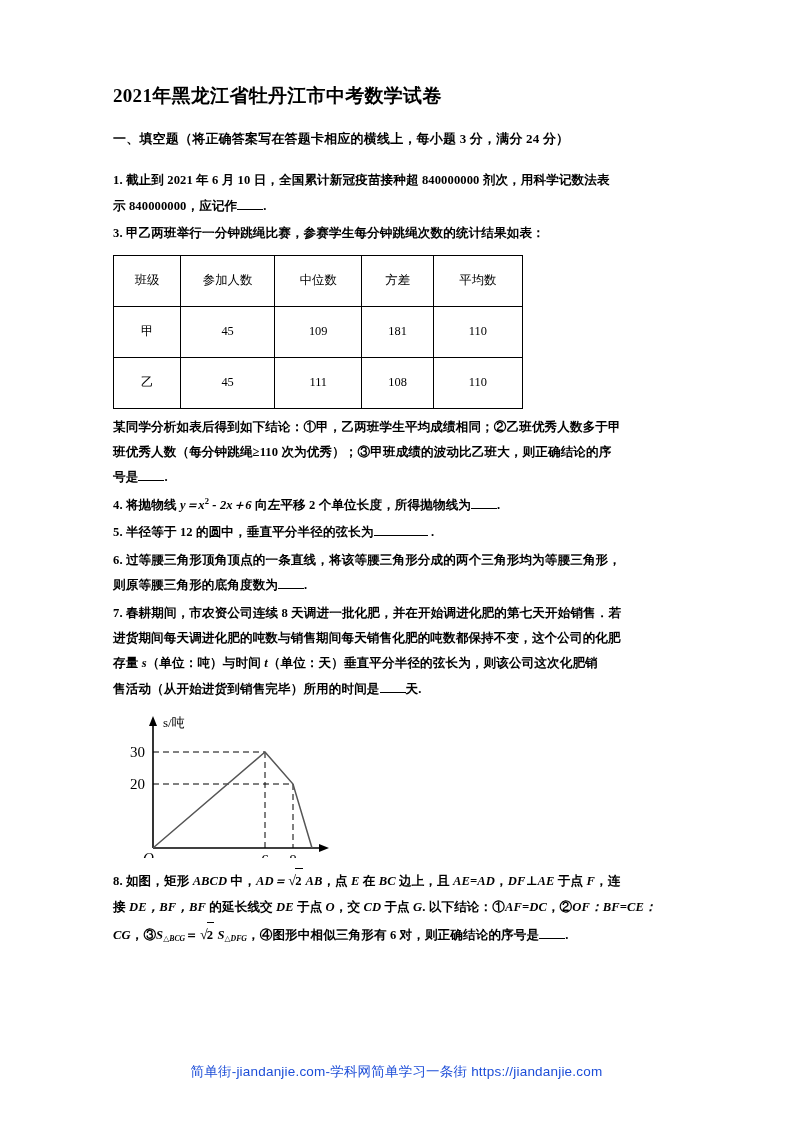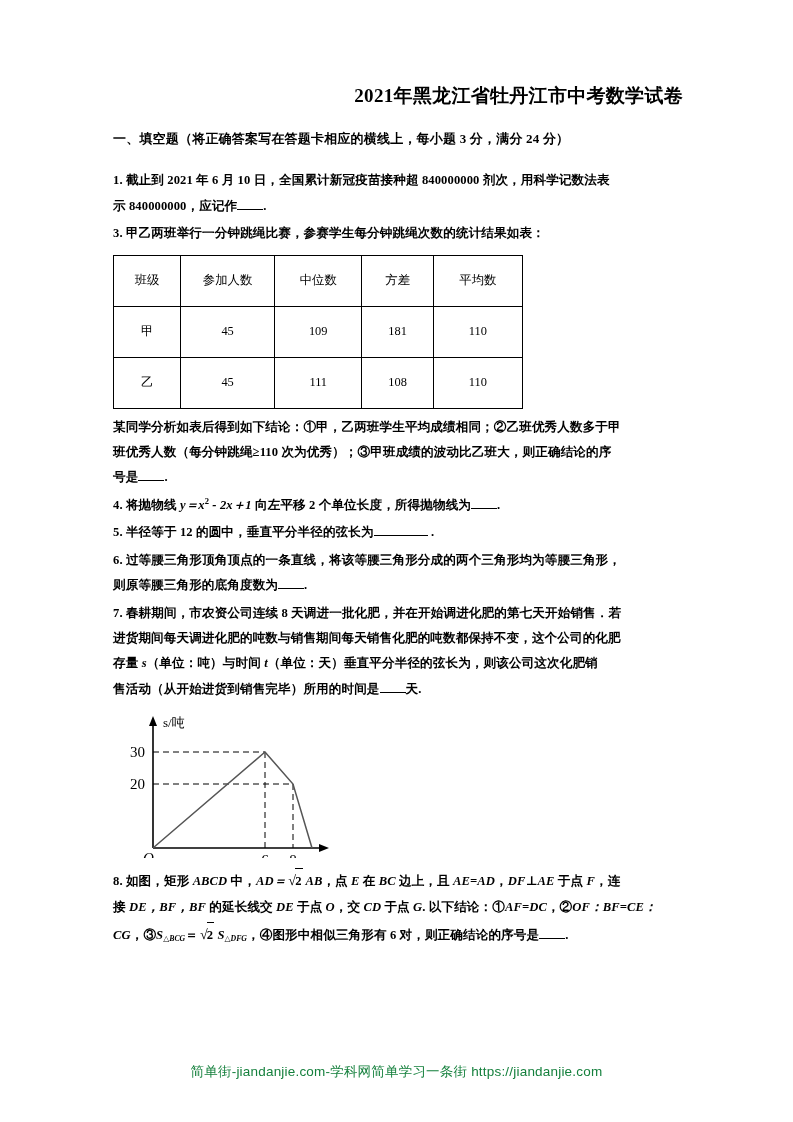--- a/index.html
+++ b/index.html
@@ -24,21 +24,21 @@
   }
   .content {
     position: absolute;
     left: 113px;
     top: 84px;
     width: 570px;
   }
 
   
   .doc-title {
-    text-align: right;
+    text-align: left;
     font-size: 19px;
     font-weight: bold;
     letter-spacing: 0.3px;
     margin: 0 0 20px 0;
     line-height: 1.3;
     font-family: "Liberation Serif", "DejaVu Serif", serif;
   }
 
   
   .section-heading {
@@ -114,21 +114,21 @@
   }
 
   
   .footer {
     position: absolute;
     left: 0;
     top: 1063px;
     width: 793px;
     text-align: center;
     font-size: 13.5px;
-    color: #15803d;
+    color: #1d4ed8;
     font-family: "Liberation Sans", "DejaVu Sans", sans-serif;
     letter-spacing: 0.2px;
   }
 </style>
 </head>
 <body>
 
 <div class="page">
   <div class="content">
 
@@ -175,21 +175,21 @@
     </table>
 
     <div class="q">
       <span>某同学分析如表后得到如下结论：①甲，乙两班学生平均成绩相同；②乙班优秀人数多于甲</span><br>
       <span>班优秀人数（每分钟跳绳≥110 次为优秀）；③甲班成绩的波动比乙班大，则正确结论的序</span><br>
       <span>号是</span><span class="blank w1"></span><span>.</span>
     </div>
 
     <div class="q">
       <span>4.</span>
-      <span>将抛物线 </span><span class="it">y＝x</span><sup class="exp">2</sup><span class="it"> - 2x＋1</span><span> 向左平移 2 个单位长度，所得抛物线为</span><span class="blank w1"></span><span>.</span>
+      <span>将抛物线 </span><span class="it">y＝x</span><sup class="exp">2</sup><span class="it"> - 2x＋6</span><span> 向左平移 2 个单位长度，所得抛物线为</span><span class="blank w1"></span><span>.</span>
     </div>
 
     <div class="q">
       <span>5.</span>
       <span>半径等于 12 的圆中，垂直平分半径的弦长为</span><span class="blank w3"></span>&nbsp;<span>.</span>
     </div>
 
     <div class="q">
       <span>6.</span>
       <span>过等腰三角形顶角顶点的一条直线，将该等腰三角形分成的两个三角形均为等腰三角形，</span><br>

